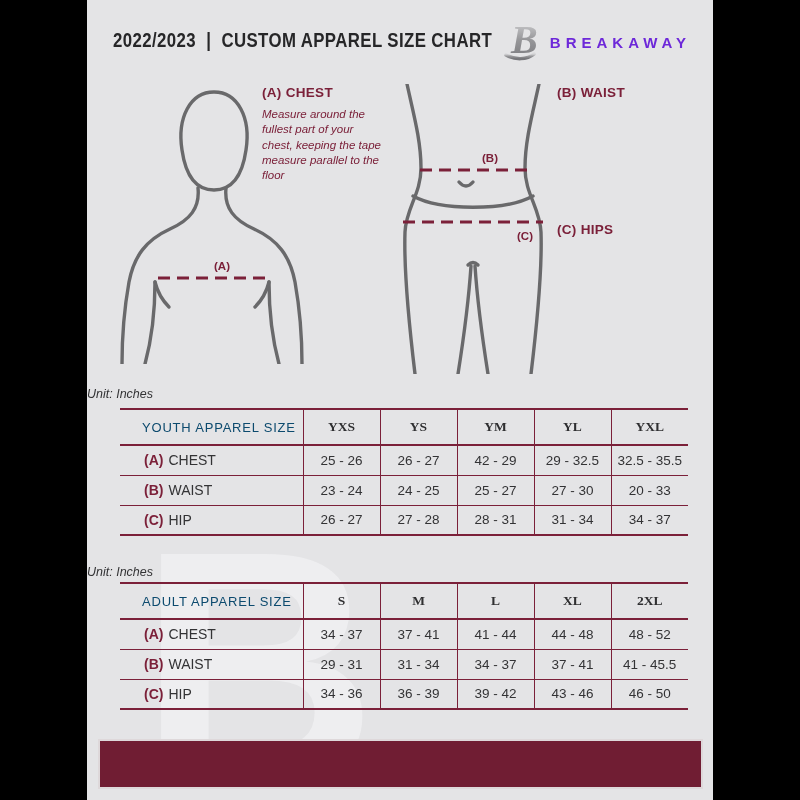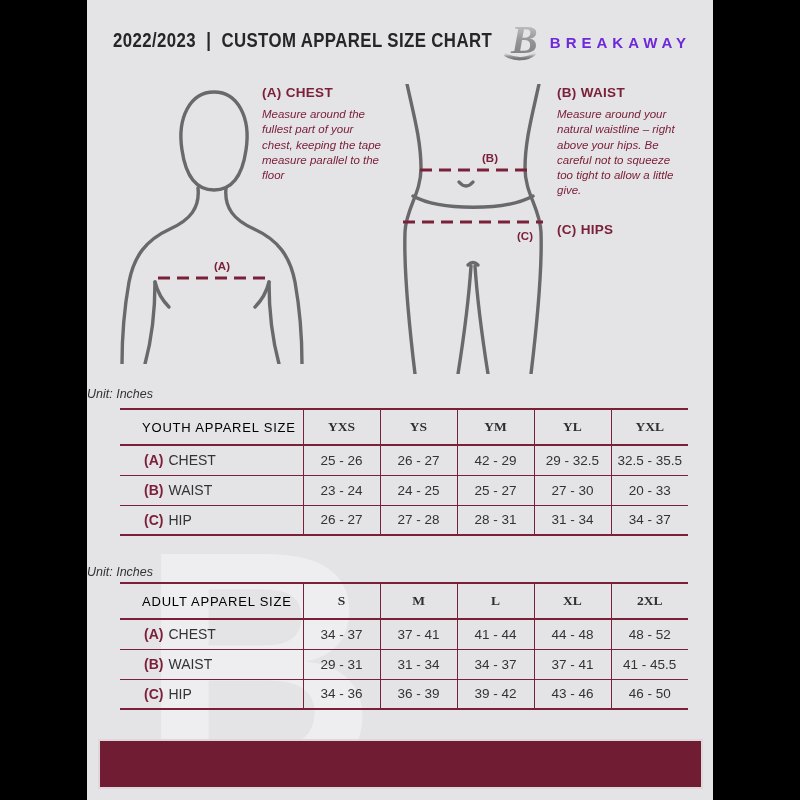--- a/index.html
+++ b/index.html
@@ -41,21 +41,21 @@
   .sec-unit{position:absolute;width:626px;text-align:left;font-style:italic;
     font-size:12.5px;color:#333335;}
 
   
   .size-table{position:absolute;left:33px;width:568px;border-collapse:collapse;
     table-layout:fixed;border-top:2px solid var(--accent);
     border-bottom:2px solid var(--accent);z-index:2;}
   .size-table col.c-label{width:183px;}
   .size-table th,.size-table td{padding:0;vertical-align:middle;}
   .size-table th.sz{font-weight:bold;font-size:13.5px;color:#2f2f31;text-align:center;font-family:Liberation Serif, serif;}
-  .size-table th.lbl{font-weight:normal;font-size:13px;color:#000000;
+  .size-table th.lbl{font-weight:normal;font-size:13px;color:#0c4a6e;
     letter-spacing:.8px;text-align:left;padding-left:22px;}
   .size-table thead tr{height:36px;}
   .size-table thead th{border-bottom:2px solid var(--accent);}
   .size-table tbody tr{height:30px;}
   .size-table tbody tr:not(:last-child) td{border-bottom:1.5px solid var(--accent);}
   .size-table th:not(:first-child),.size-table td:not(:first-child){
     border-left:1.5px solid var(--accent);}
   .size-table td.rowlbl{font-size:14px;color:#333335;text-align:left;
     padding-left:24px;white-space:nowrap;}
   .size-table td.rowlbl .pfx{font-weight:bold;color:var(--accent);margin-right:5px;}
@@ -122,21 +122,20 @@
         <path class="dash" d="M5 138 L145 138"></path>
         <text x="92" y="78" text-anchor="middle">(B)</text>
         <text x="127" y="156" text-anchor="middle">(C)</text>
       </svg>
     </div>
 
     <div class="instr-h" style="left:175px;top:85px;">(A) CHEST</div>
     <div class="instr-t" style="left:175px;top:107px;width:122px;">Measure around the fullest part of your chest, keeping the tape measure parallel to the floor</div>
 
     <div class="instr-h" style="left:470px;top:85px;">(B) WAIST</div>
-    <div class="instr-t" style="left:470px;top:107px;width:128px;">Measure around your natural waistline – right above your hips. Be careful not to squeeze too tight to allow a little give.</div>
 
     <div class="instr-h" style="left:470px;top:222px;">(C) HIPS</div>
 
     <div class="sec-unit" style="top:387px;">Unit: Inches</div>
 
     <table class="size-table" style="top:408px;">
       <colgroup>
           <col class="c-label">
           <col>
           <col>

